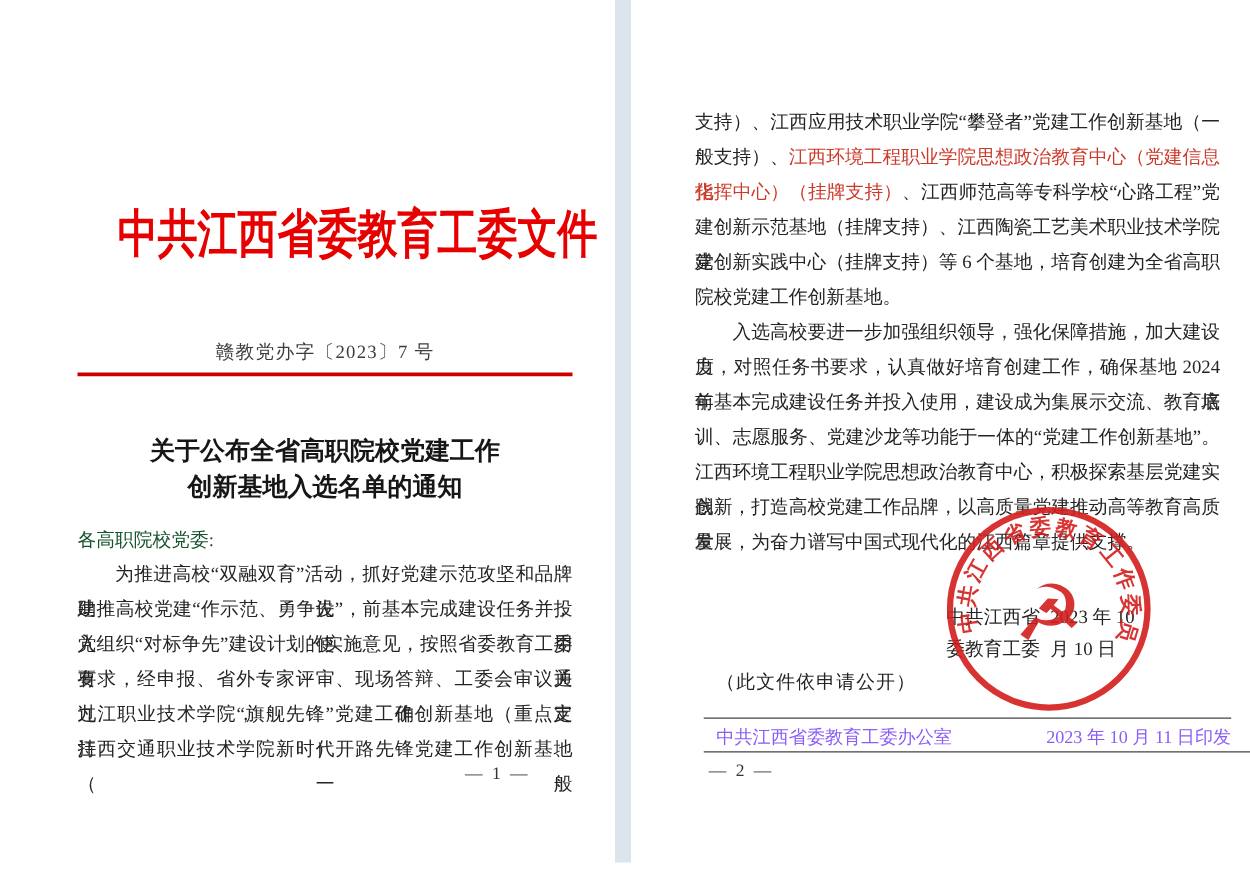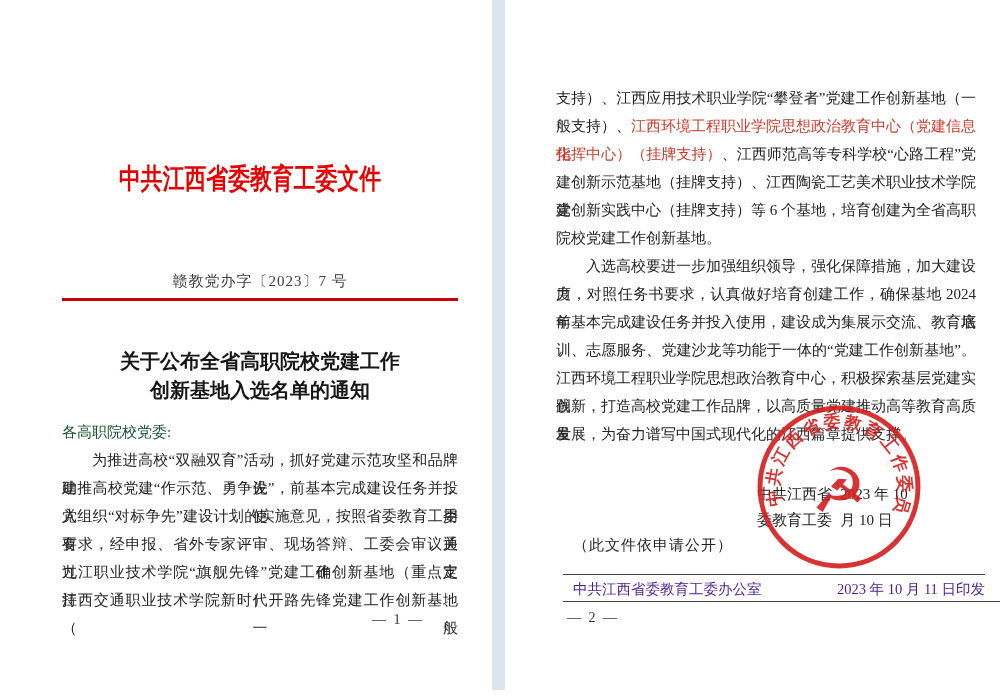--- a/index.html
+++ b/index.html
@@ -8,21 +8,21 @@
     font-family:"Liberation Serif","DejaVu Serif",serif;color:var(--ink,#222222);
   }
   .page{position:absolute;top:0;height:697px;background:#ffffff;}
   #page-left{left:0;width:492px;}
   #page-right{left:505px;width:495px;}
   #page-gap{position:absolute;left:492px;top:0;width:13px;height:690px;background:var(--separator,#dce4ed);}
 
   
   .letterhead{
     position:absolute;left:40px;top:160px;width:420px;text-align:center;
-    font-size:28px;font-weight:bold;color:var(--title_red,#e60000);
+    font-size:41px;font-weight:bold;color:var(--title_red,#e60000);
     white-space:nowrap;letter-spacing:0px;
   }
   .letterhead-inner{display:inline-block;transform:scaleX(0.78);transform-origin:center;}
   .doc-number{
     position:absolute;left:62px;top:272px;width:396px;text-align:center;
     font-size:15px;color:#3c3c3c;letter-spacing:1px;
   }
   .red-rule{
     position:absolute;left:62px;top:298px;width:396px;height:3px;
     background:var(--rule_red,#cc0000);
@@ -58,21 +58,21 @@
     pointer-events:none;opacity:0.9;
   }
   .disclosure-note{
     position:absolute;left:68px;top:536px;font-size:15px;color:#242424;letter-spacing:1px;
   }
   .footer-rule{position:absolute;height:1px;background:#444;}
   #footer-rule-top{left:58px;top:574px;width:422px;}
   #footer-rule-bottom{left:58px;top:601px;width:437px;}
   .footer-row{
     position:absolute;left:68px;top:580px;width:412px;
-    display:flex;justify-content:space-between;font-size:14.5px;color:#4c1d95;
+    display:flex;justify-content:space-between;font-size:14.5px;color:#8b5cf6;
   }
 </style>
 </head>
 <body>
 
 <div id="stage">
 
   <div class="page" id="page-left">
     <div class="letterhead">
       <span class="letterhead-inner">中共江西省委教育工委文件</span>

